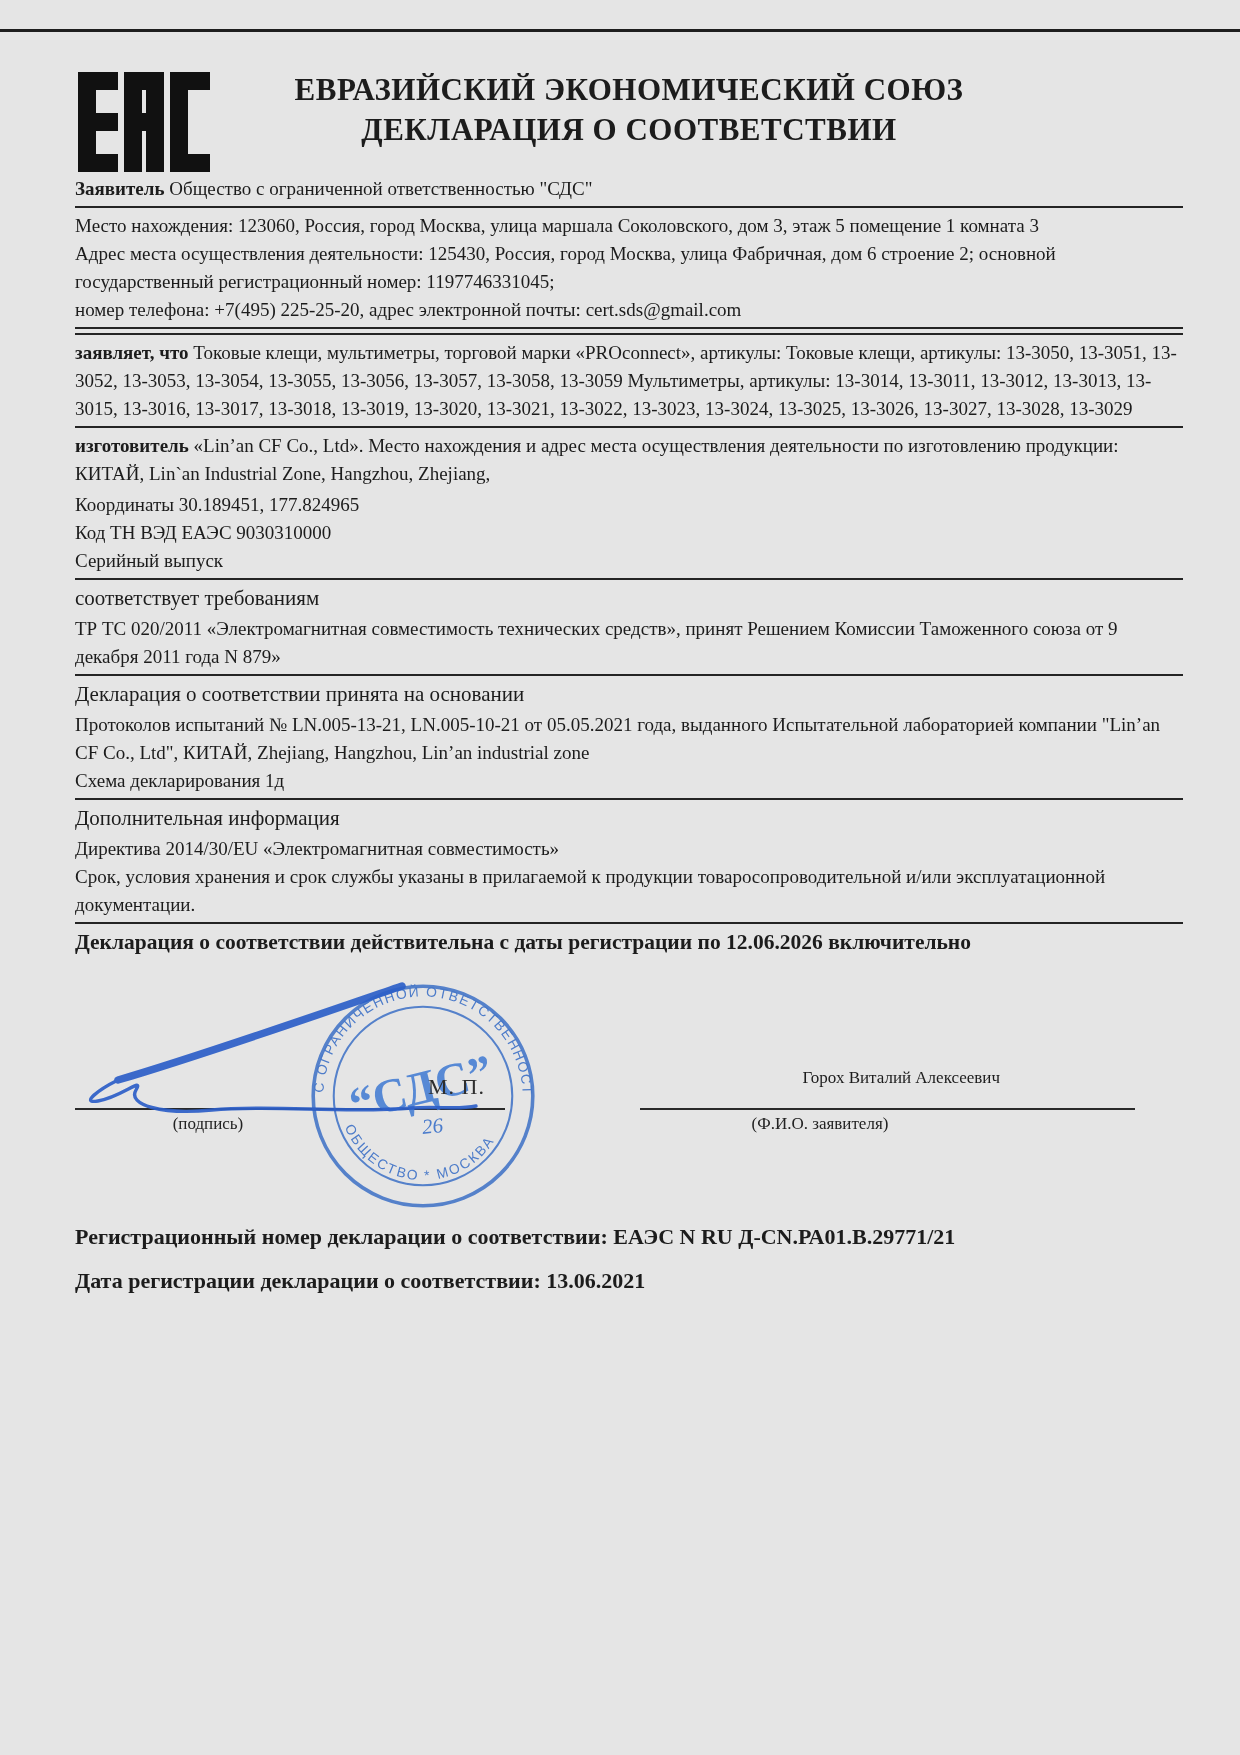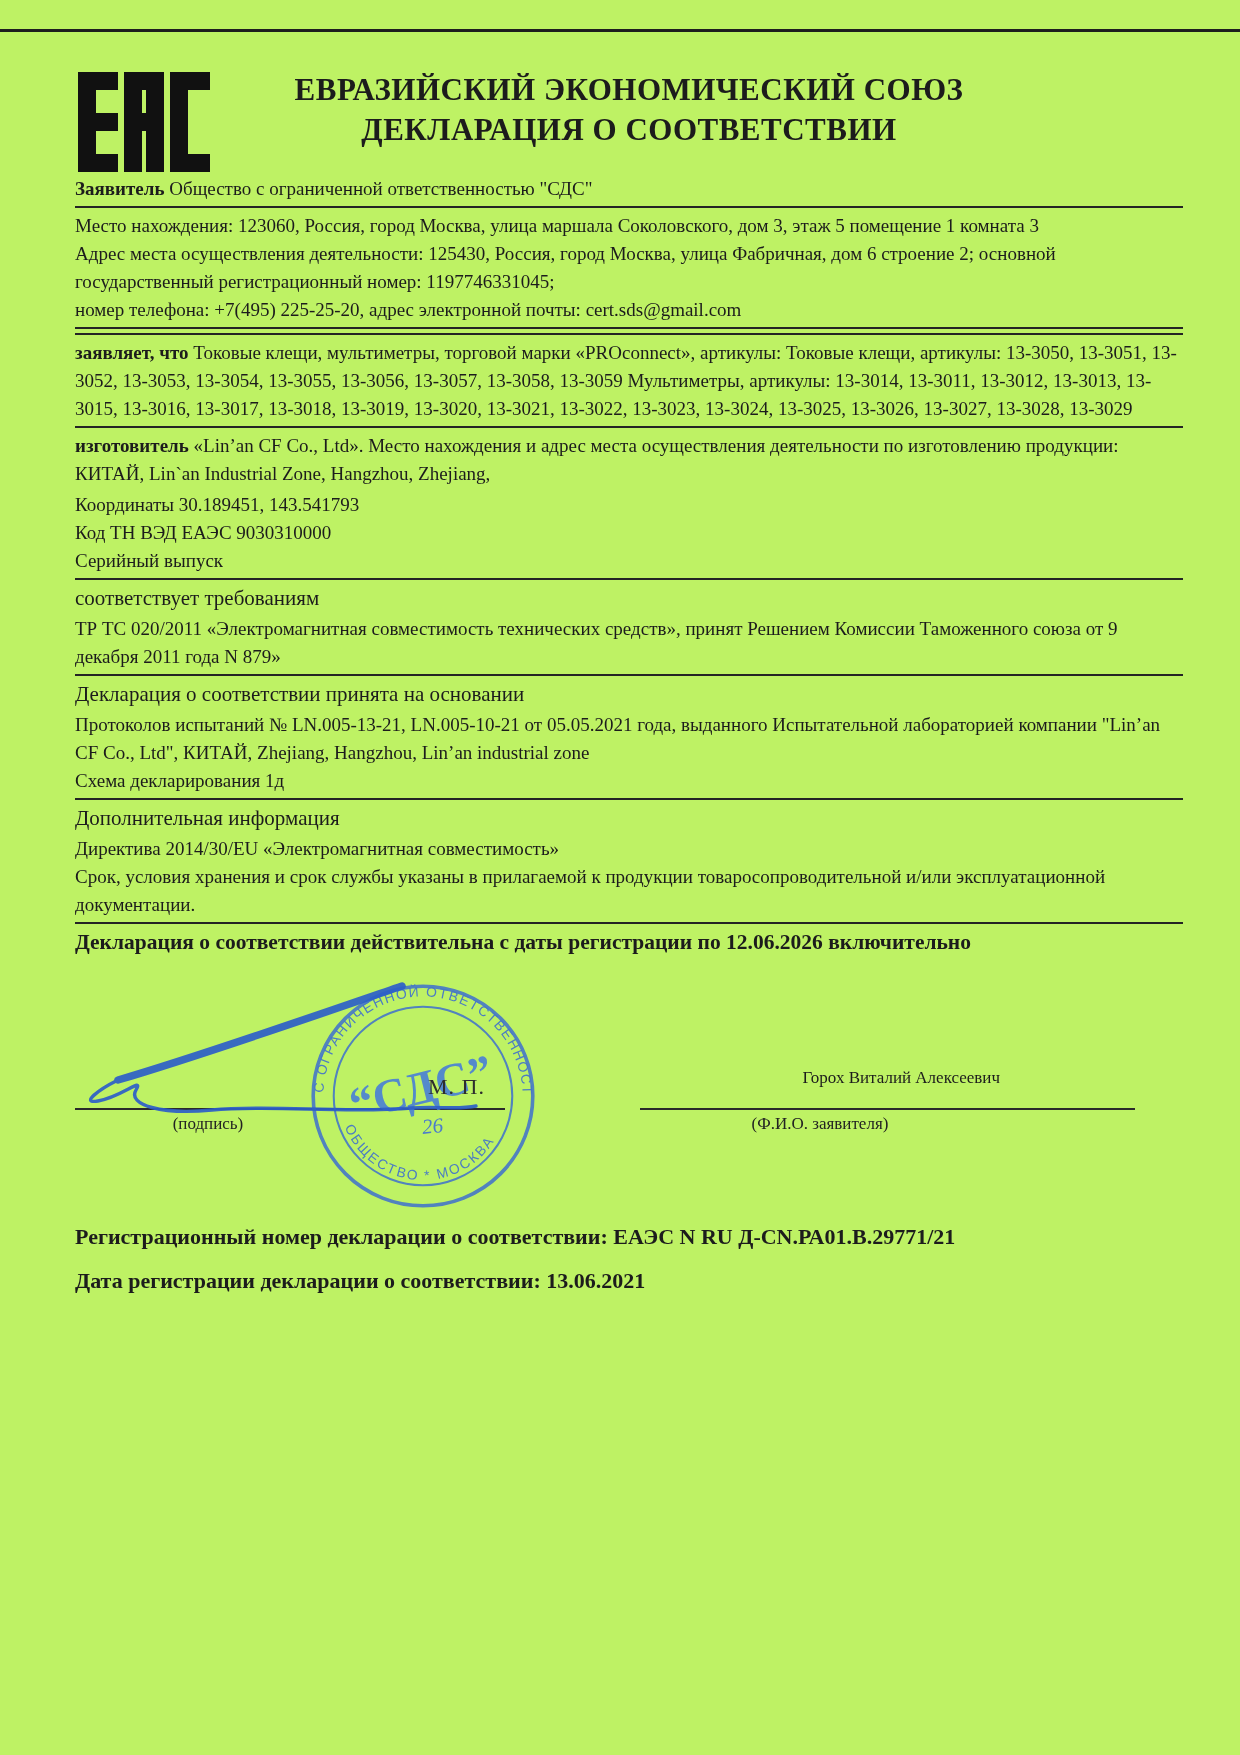--- a/index.html
+++ b/index.html
@@ -1,19 +1,19 @@
 <!DOCTYPE html>
 <html><head>
 <meta charset="utf-8">
 <style>
   html,body{margin:0;padding:0;background:#ffffff;}
   .page{
     position:relative;
     width:1240px;height:1755px;
-    background:#bef264;
+    background:#e5e5e5;
     font-family:"Liberation Serif","DejaVu Serif",serif;
     color:#1c1c1c;
     overflow:hidden;
   }
   .top-edge{position:absolute;left:0;top:29px;width:1240px;height:3px;background:#1e1e1e;}
   .content{position:absolute;left:75px;top:68px;width:1108px;}
   .doc-header{position:relative;height:104px;margin-bottom:2px;}
   .eac-logo{position:absolute;left:3px;top:4px;width:132px;height:100px;}
   .titles{position:absolute;left:0;right:0;top:2px;text-align:center;}
   .title{font-weight:bold;font-size:31px;line-height:40px;letter-spacing:0.5px;}
@@ -77,21 +77,21 @@
     <p>Адрес места осуществления деятельности: 125430, Россия, город Москва, улица Фабричная, дом 6 строение 2; основной государственный регистрационный номер: 1197746331045;</p>
     <p>номер телефона: +7(495) 225-25-20, адрес электронной почты: cert.sds@gmail.com</p>
     <div class="rule"></div>
 
     <div class="rule"></div>
 
     <p class="row"><b class="lbl">заявляет, что</b> <span>Токовые клещи, мультиметры, торговой марки «PROconnect», артикулы: Токовые клещи, артикулы: 13-3050, 13-3051, 13-3052, 13-3053, 13-3054, 13-3055, 13-3056, 13-3057, 13-3058, 13-3059 Мультиметры, артикулы: 13-3014, 13-3011, 13-3012, 13-3013, 13-3015, 13-3016, 13-3017, 13-3018, 13-3019, 13-3020, 13-3021, 13-3022, 13-3023, 13-3024, 13-3025, 13-3026, 13-3027, 13-3028, 13-3029</span></p>
     <div class="rule"></div>
 
     <p class="row"><b class="lbl">изготовитель</b> <span>«Lin’an CF Co., Ltd». Место нахождения и адрес места осуществления деятельности по изготовлению продукции: КИТАЙ, Lin`an Industrial Zone, Hangzhou, Zhejiang,</span></p>
-    <p>Координаты 30.189451, 143.541793</p>
+    <p>Координаты 30.189451, 177.824965</p>
     <p>Код ТН ВЭД ЕАЭС 9030310000</p>
     <p>Серийный выпуск</p>
     <div class="rule"></div>
 
     <div class="heading">соответствует требованиям</div>
     <p>ТР ТС 020/2011 «Электромагнитная совместимость технических средств», принят Решением Комиссии Таможенного союза от 9 декабря 2011 года N 879»</p>
     <div class="rule"></div>
 
     <div class="heading">Декларация о соответствии принята на основании</div>
     <p>Протоколов испытаний №  LN.005-13-21, LN.005-10-21 от 05.05.2021 года, выданного Испытательной лабораторией компании "Lin’an CF Co., Ltd", КИТАЙ, Zhejiang, Hangzhou, Lin’an industrial zone</p>

